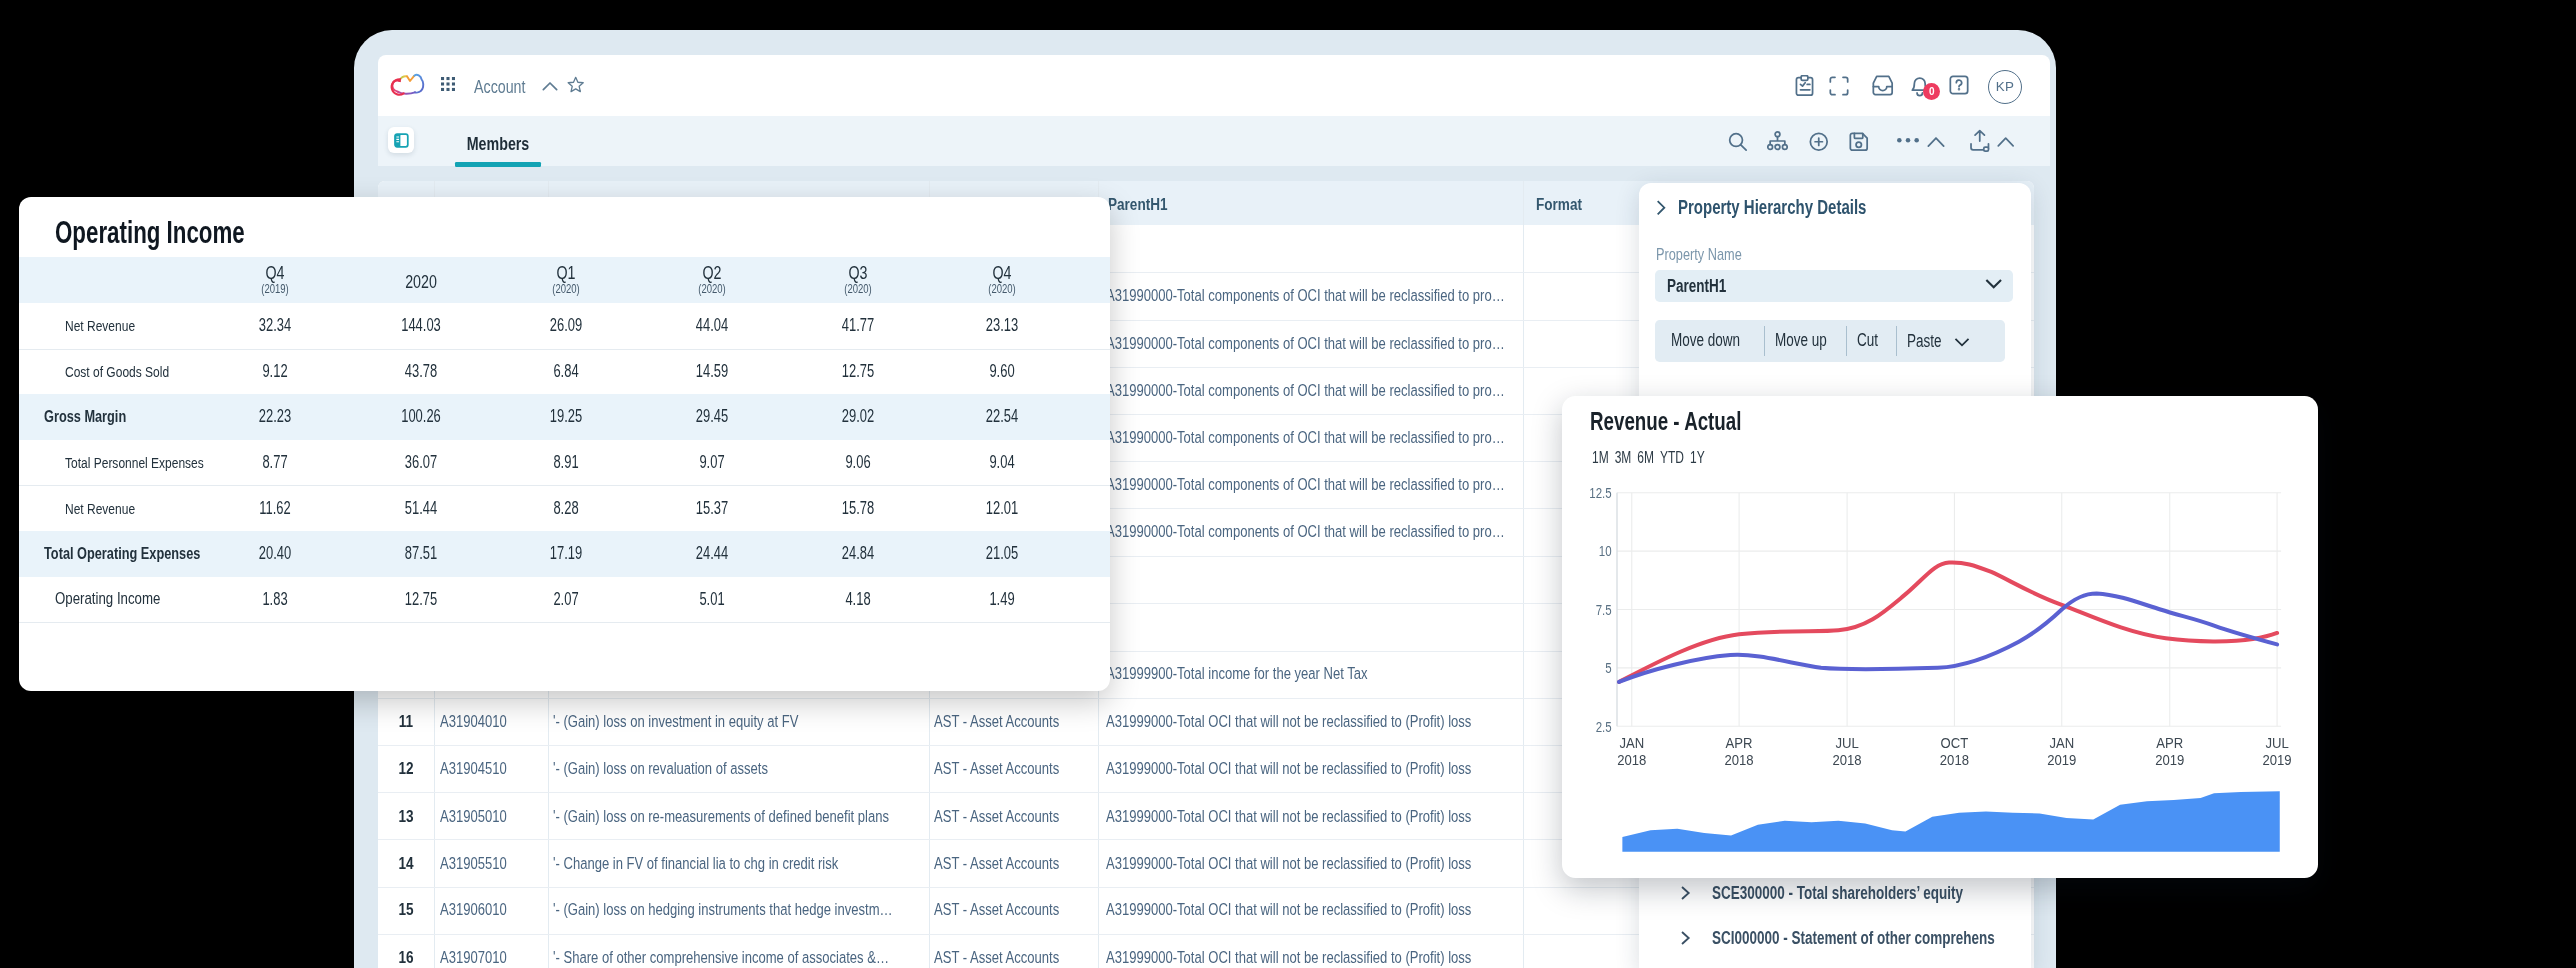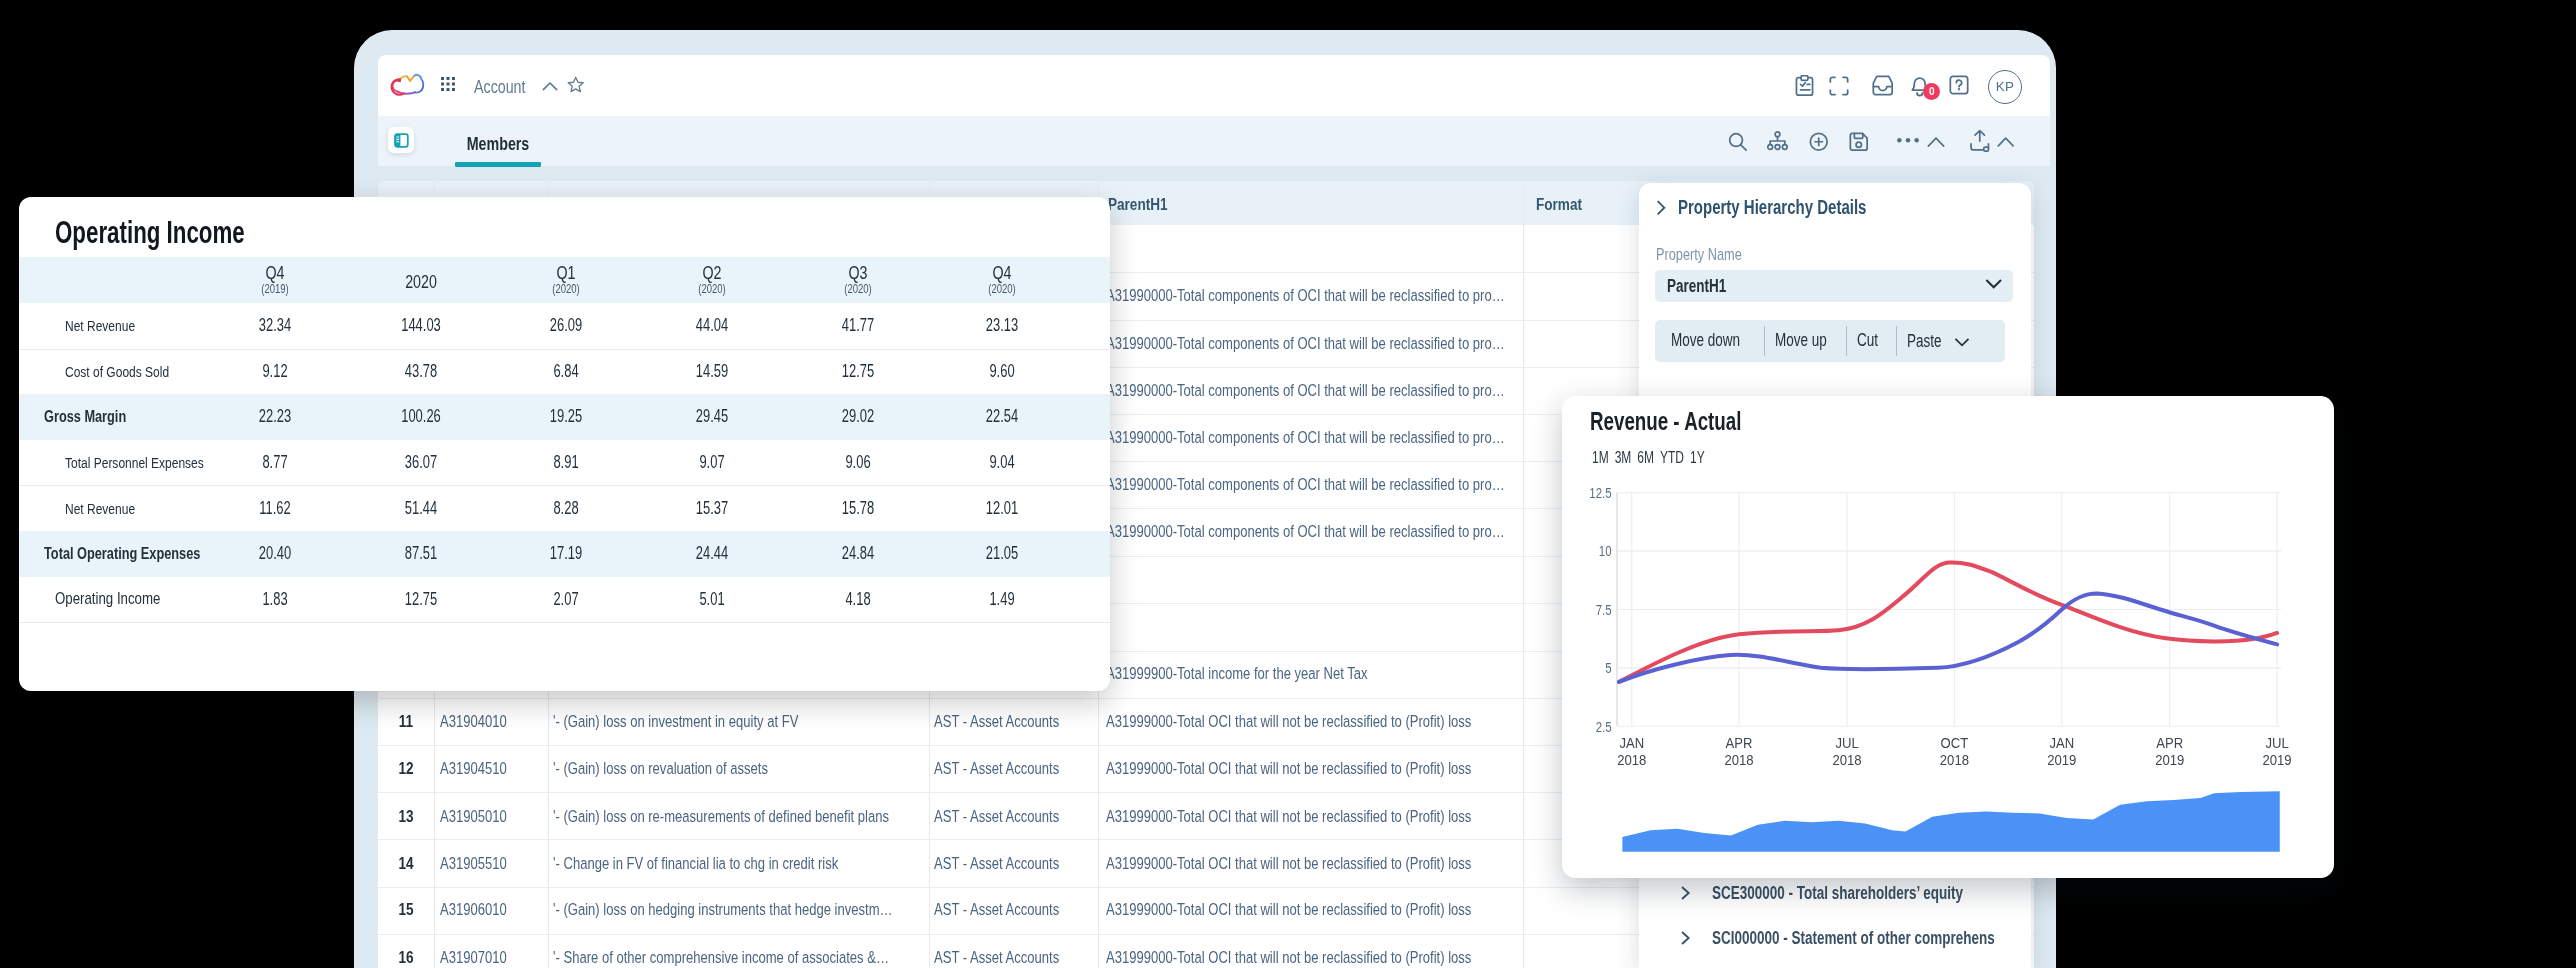--- a/index.html
+++ b/index.html
@@ -320,21 +320,21 @@
     <div class="abs num" style="left:792px;top:346px;width:94px;">24.84</div>
     <div class="abs num" style="left:936px;top:346px;width:94px;">21.05</div>
     <div class="abs num" style="left:209px;top:392px;width:94px;">1.83</div>
     <div class="abs num" style="left:355px;top:392px;width:94px;">12.75</div>
     <div class="abs num" style="left:500px;top:392px;width:94px;">2.07</div>
     <div class="abs num" style="left:646px;top:392px;width:94px;">5.01</div>
     <div class="abs num" style="left:792px;top:392px;width:94px;">4.18</div>
     <div class="abs num" style="left:936px;top:392px;width:94px;">1.49</div>
   </div>
 
-  <div class="abs revcard" id="revcard" style="overflow:hidden;padding-left:16px;">
+  <div class="abs revcard" id="revcard" style="overflow:hidden;">
     <div class="abs tL" style="left:28px;top:11.4px;font-size:25px;font-weight:600;color:#19222a;">Revenue - Actual</div>
     <div class="abs tL" style="left:29.5px;top:53px;font-size:16px;color:#2c3a45;">1M 3M 6M YTD 1Y</div>
     <svg class="abs" style="left:0;top:0;" width="756" height="482" viewBox="0 0 1127 718">
       <g stroke="#ebecec" stroke-width="1.6">
         <line x1="104" y1="144" x2="104" y2="492"></line>
           <line x1="264" y1="144" x2="264" y2="492"></line>
         <line x1="425" y1="144" x2="425" y2="492"></line>
           <line x1="585" y1="144" x2="585" y2="492"></line>
         <line x1="745" y1="144" x2="745" y2="492"></line>
           <line x1="906" y1="144" x2="906" y2="492"></line>

